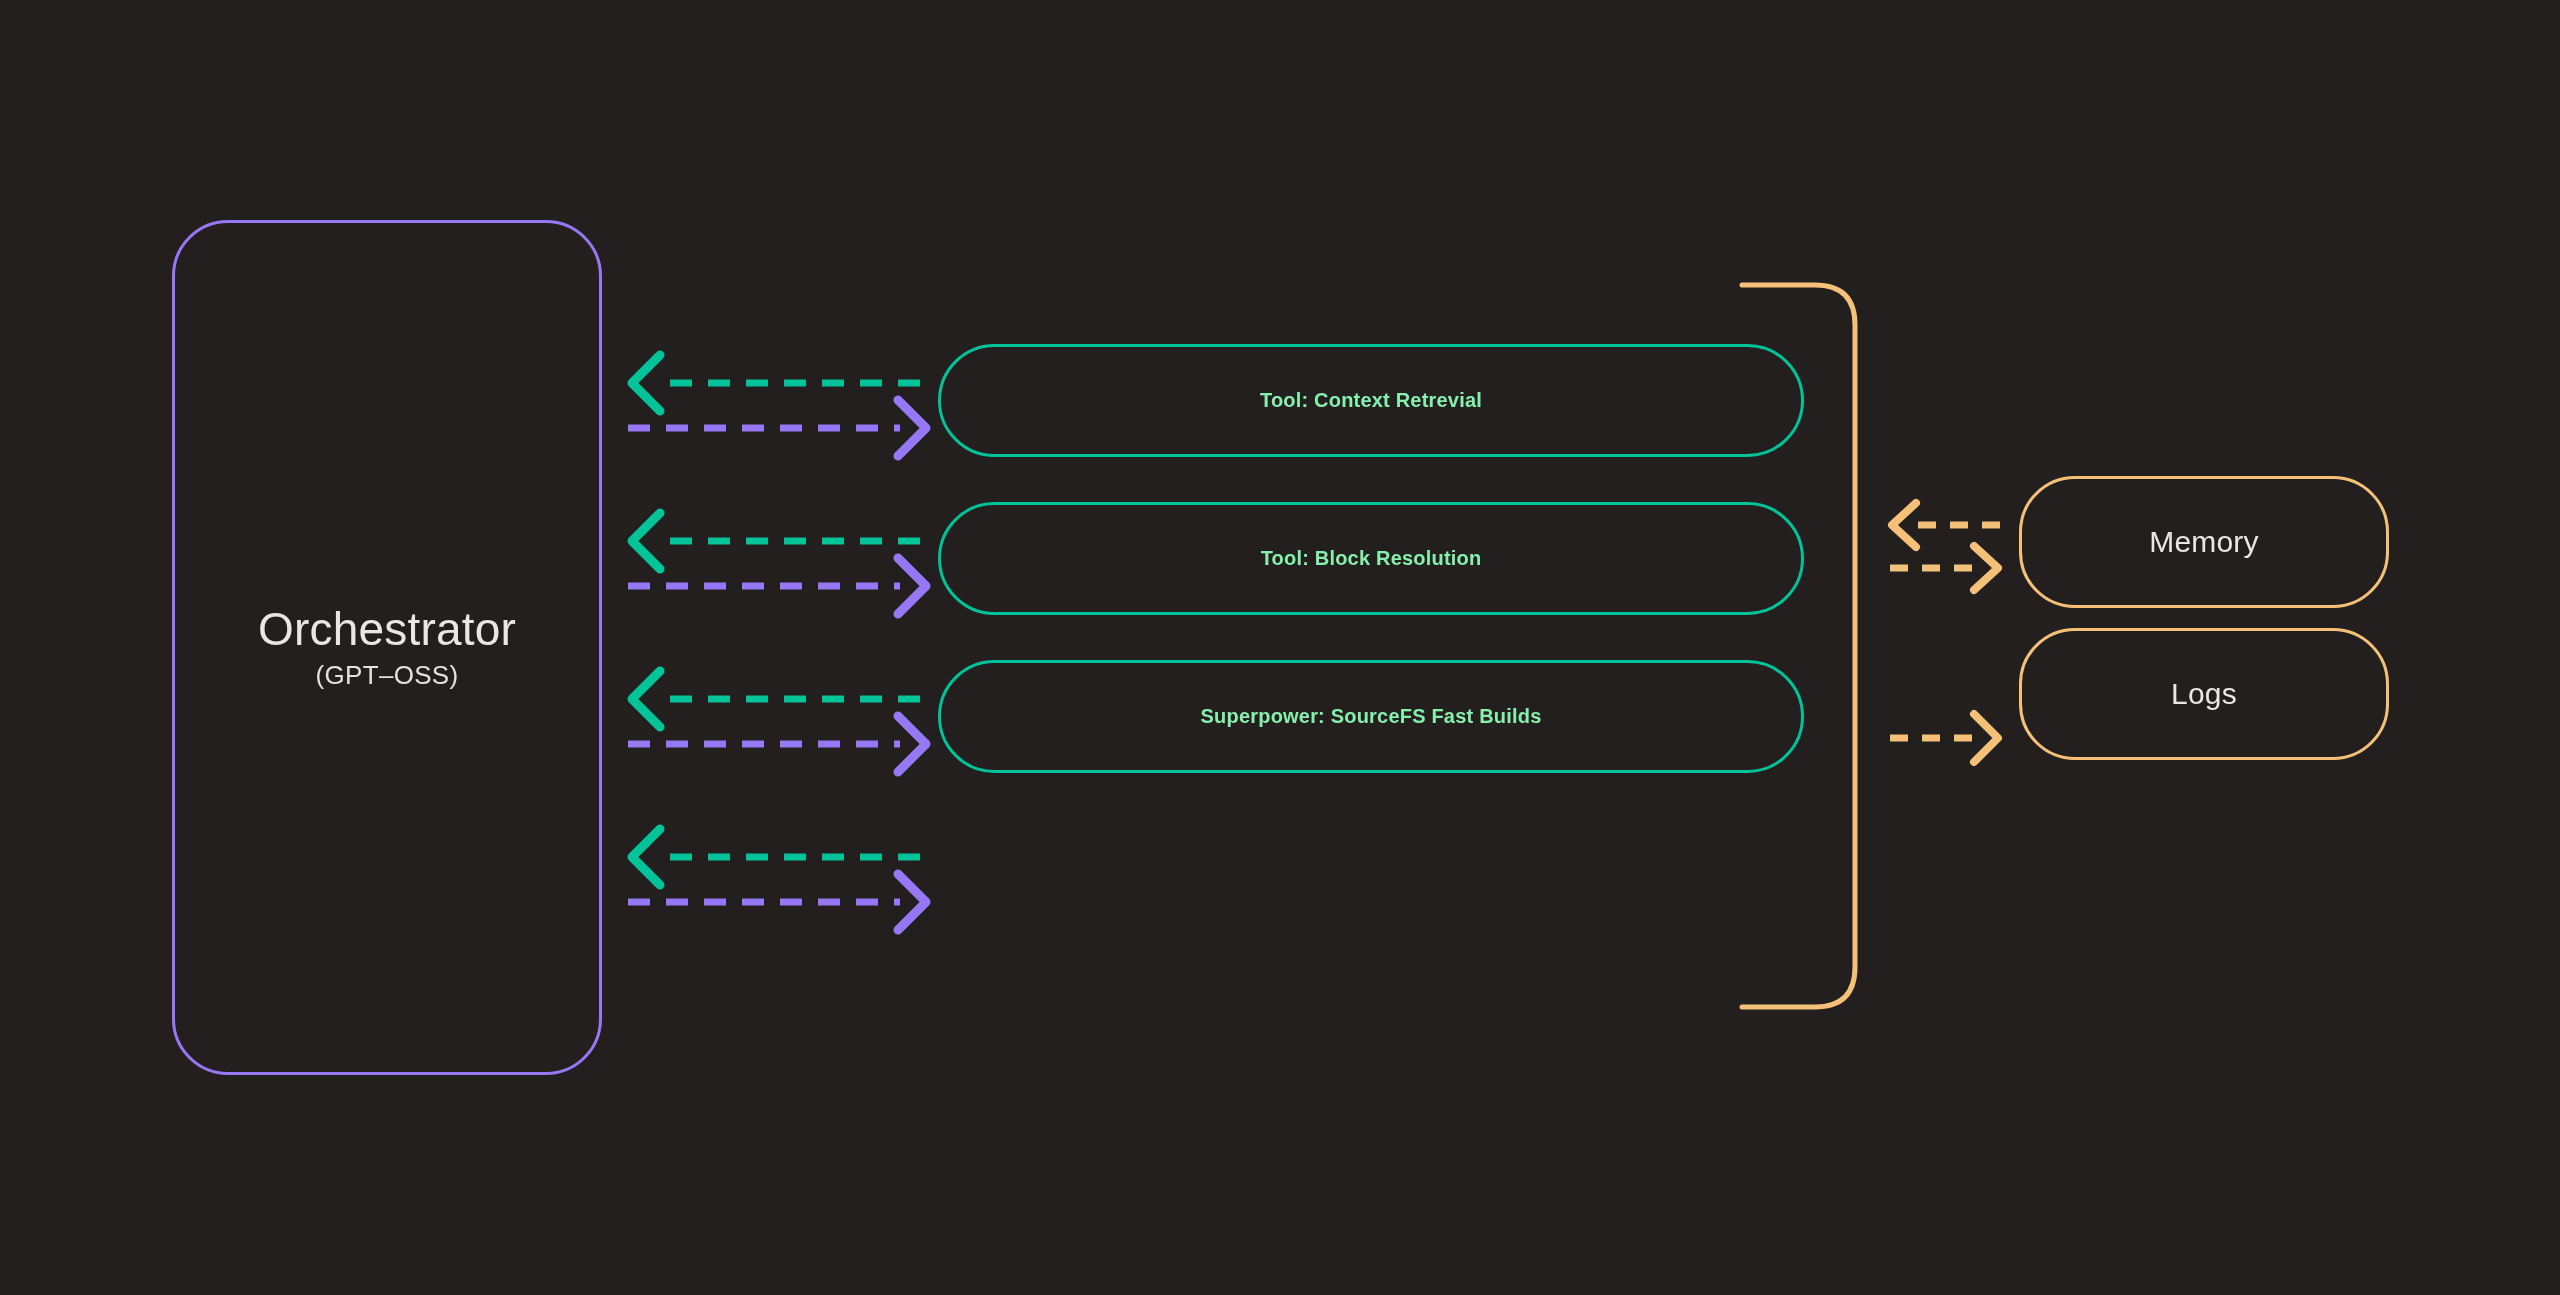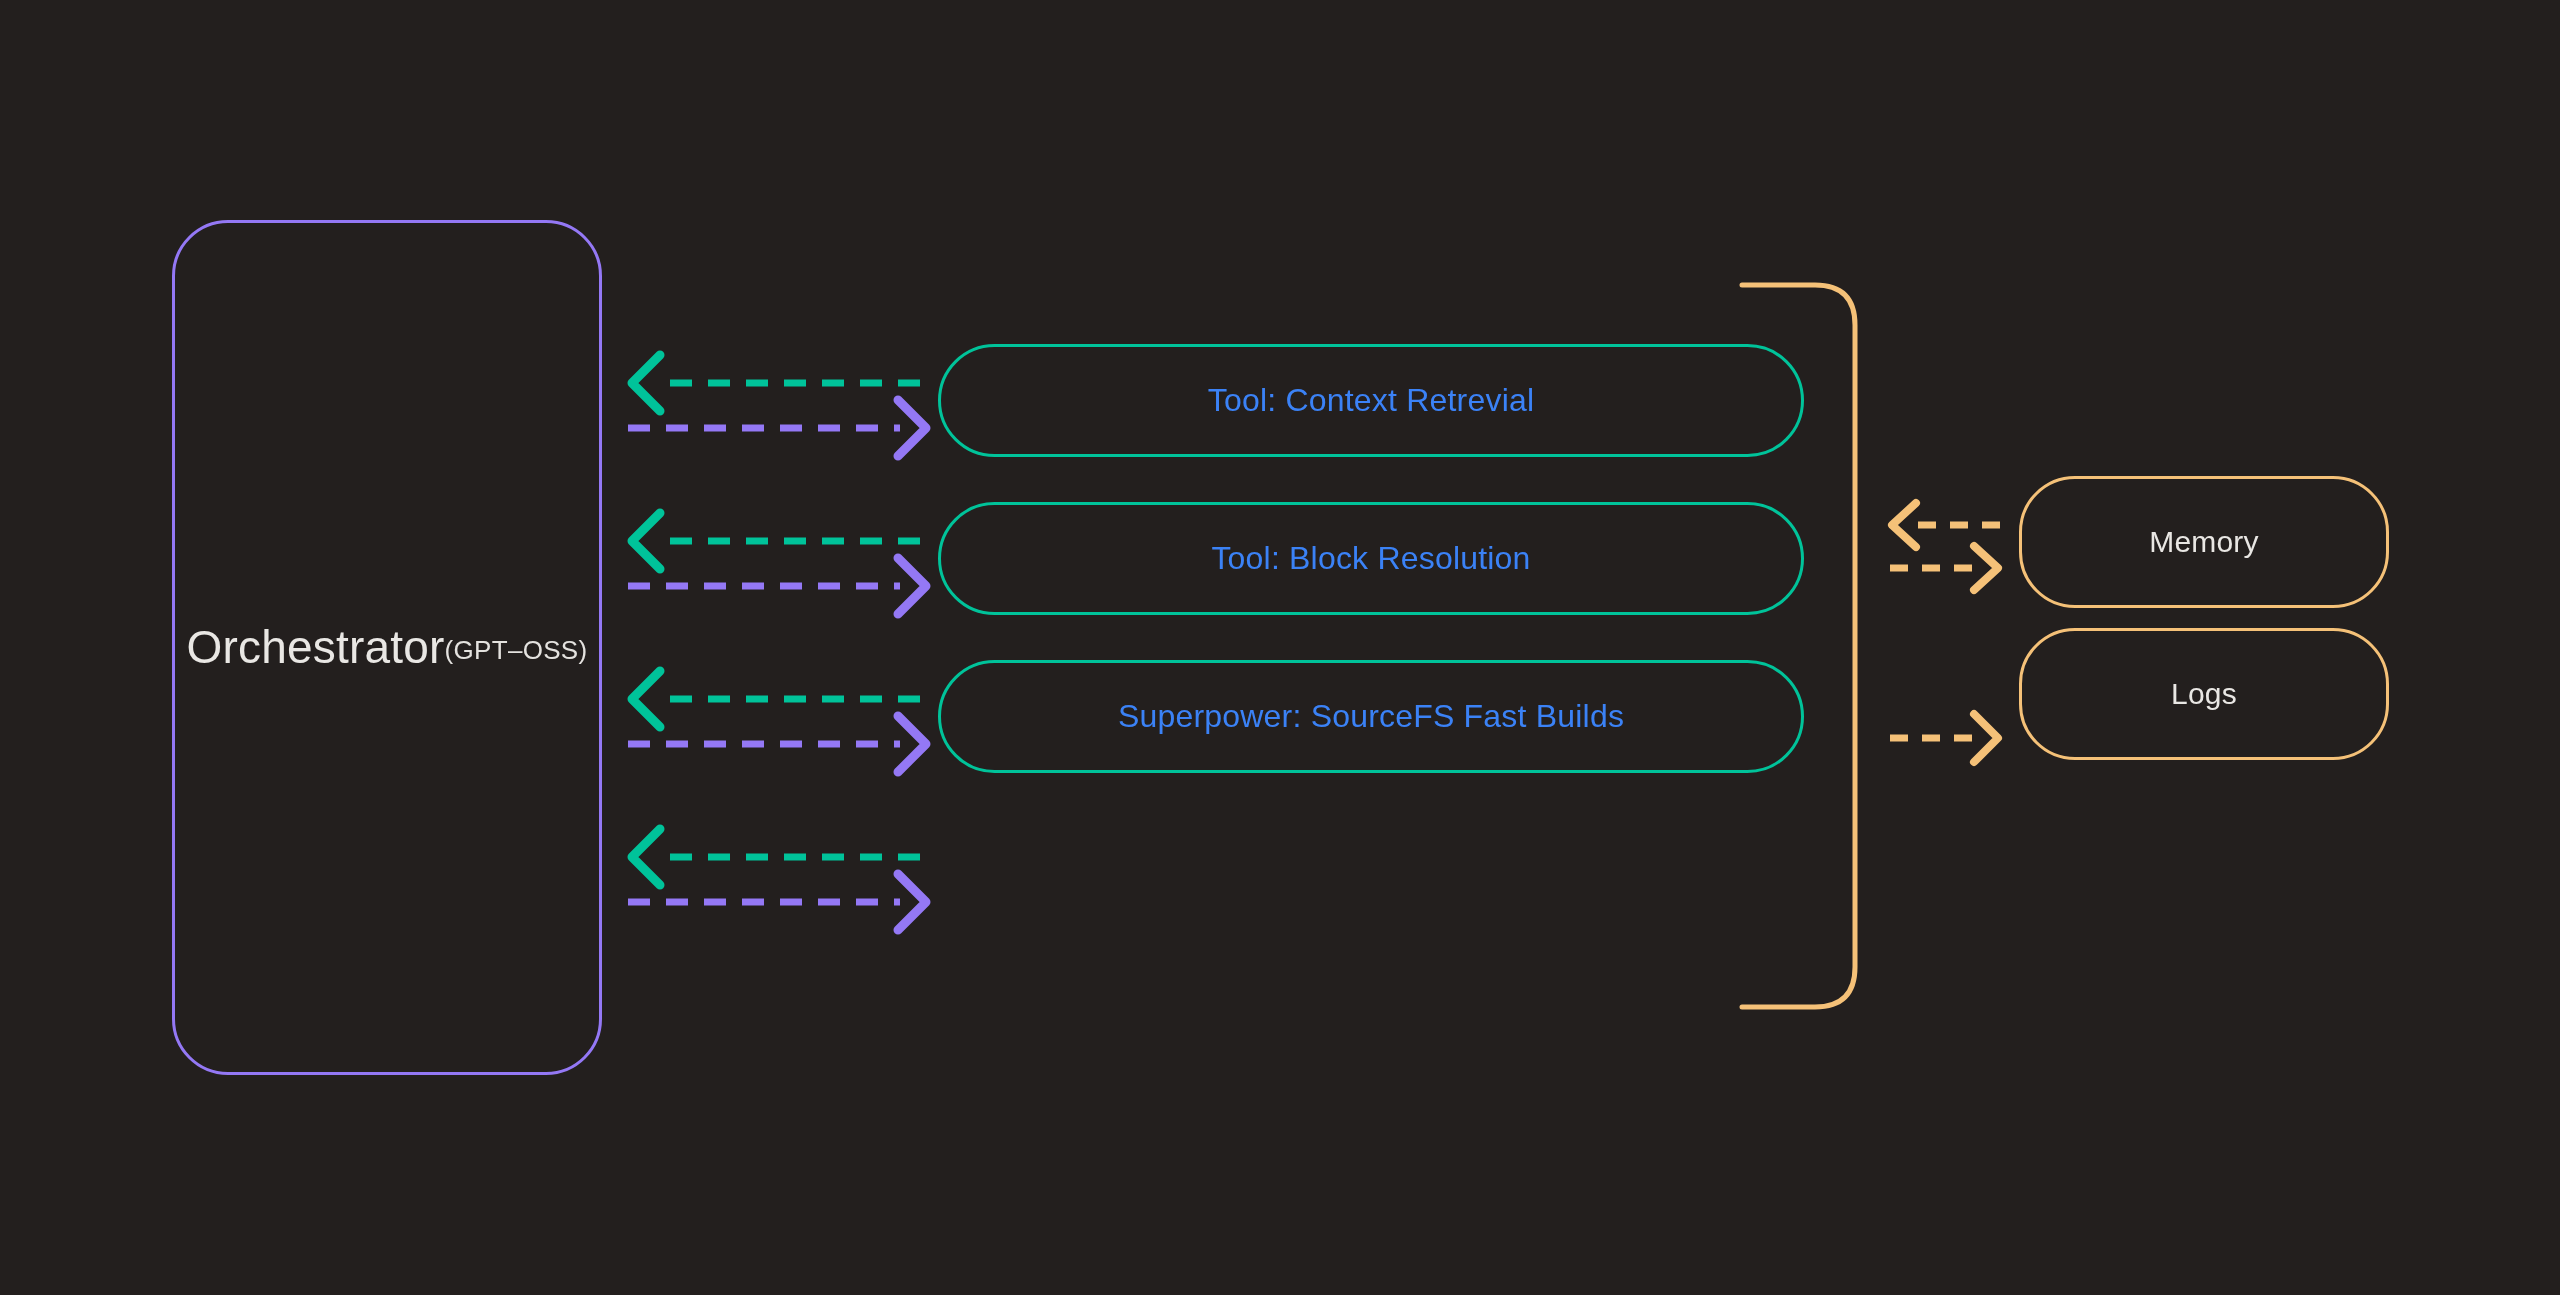--- a/index.html
+++ b/index.html
@@ -27,21 +27,21 @@
   
   .orchestrator {
     position: absolute;
     left: 172px;
     top: 220px;
     width: 430px;
     height: 855px;
     border: 3px solid #9478f5;
     border-radius: 56px;
     display: flex;
-    flex-direction: row;
+    flex-direction: column;
     align-items: center;
     justify-content: center;
     background: transparent;
   }
   .orchestrator-title {
     font-size: 46px;
     font-weight: 400;
     letter-spacing: 0.2px;
     color: #e9e7e4;
     line-height: 1.1;
@@ -61,23 +61,23 @@
     width: 866px;
     height: 113px;
     border: 3px solid #00c39a;
     border-radius: 58px;
     display: flex;
     align-items: center;
     justify-content: center;
     background: transparent;
   }
   .pill-label {
-    font-size: 32px;
-    font-weight: 400;
-    color: #3b82f6;
+    font-size: 20px;
+    font-weight: 700;
+    color: #86efac;
     letter-spacing: 0.2px;
     white-space: nowrap;
   }
   .pill.r0 { top: 344px; }
   .pill.r1 { top: 502px; }
   .pill.r2 { top: 660px; }
   .pill.r3 { top: 818px; }
 
   
   .store {

